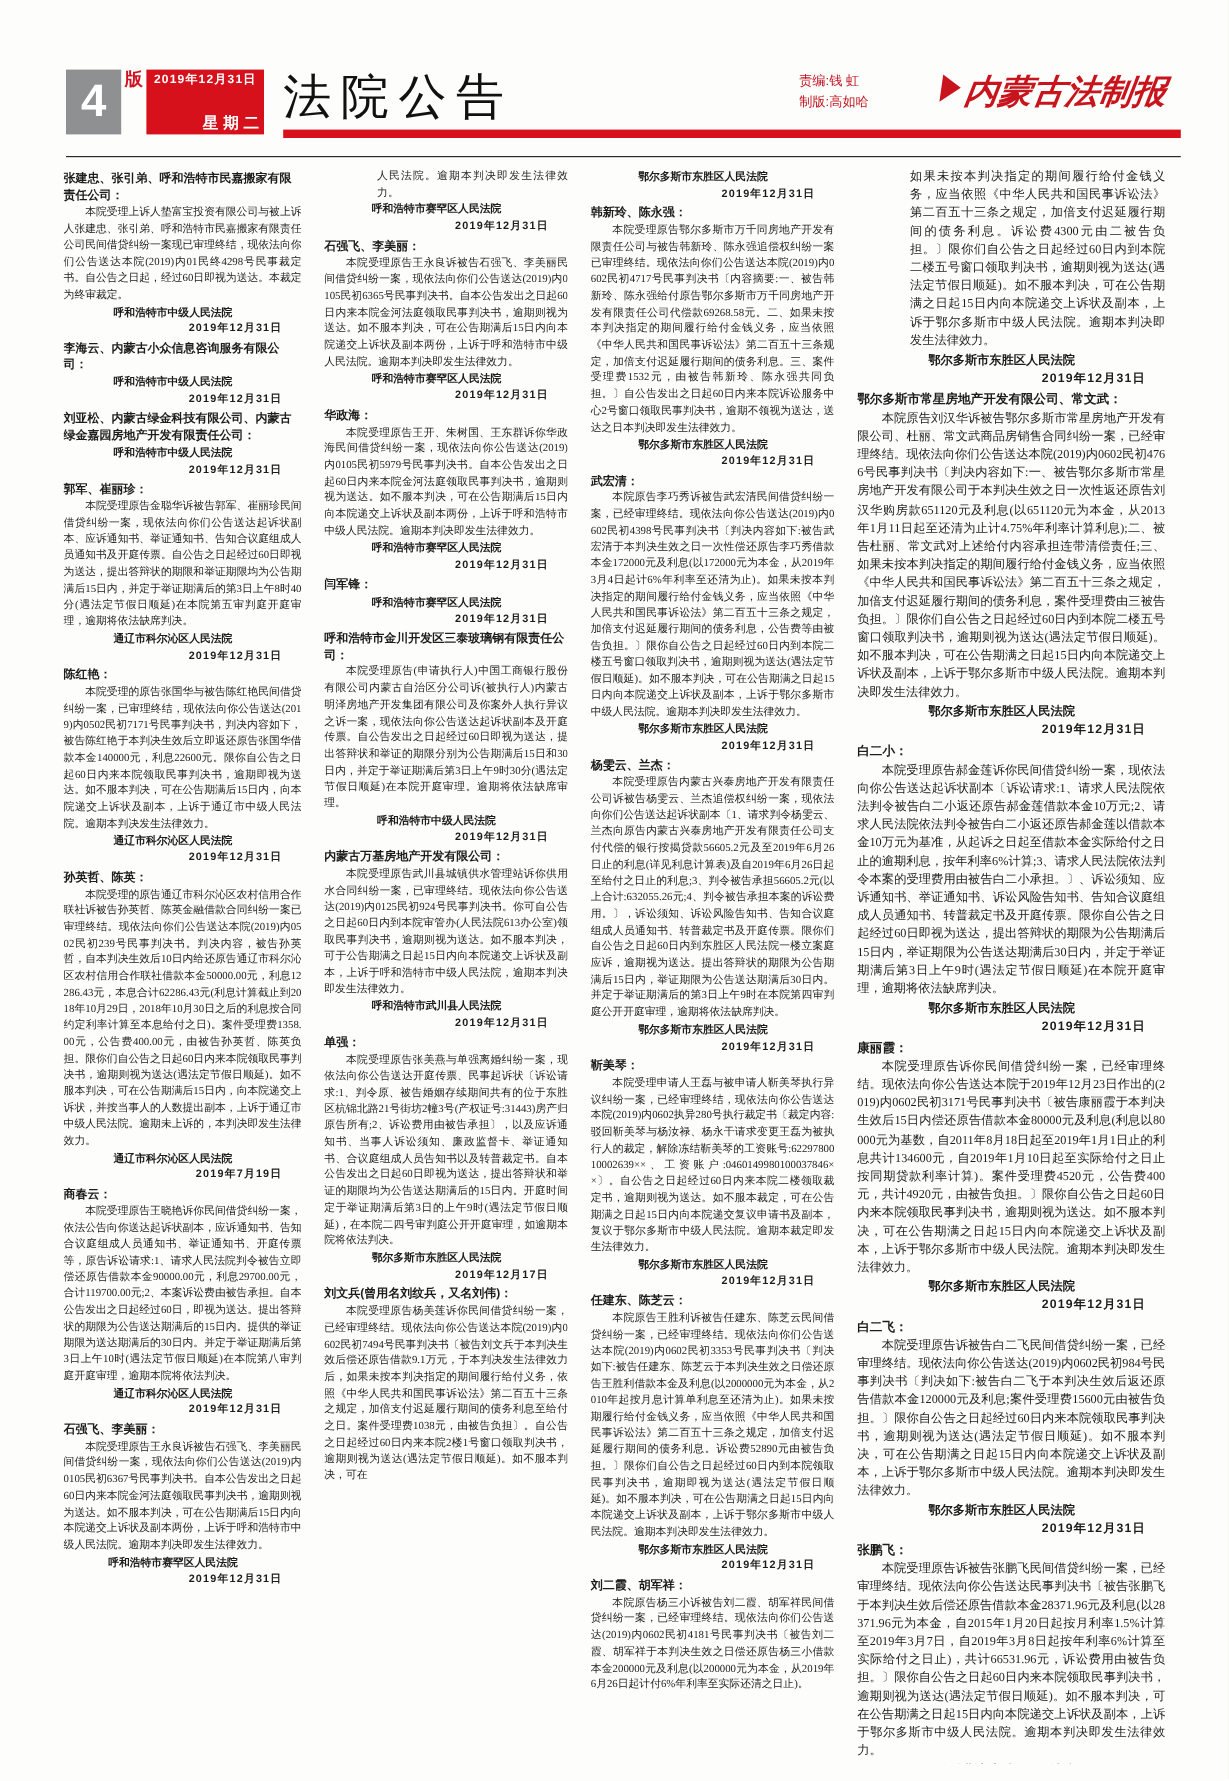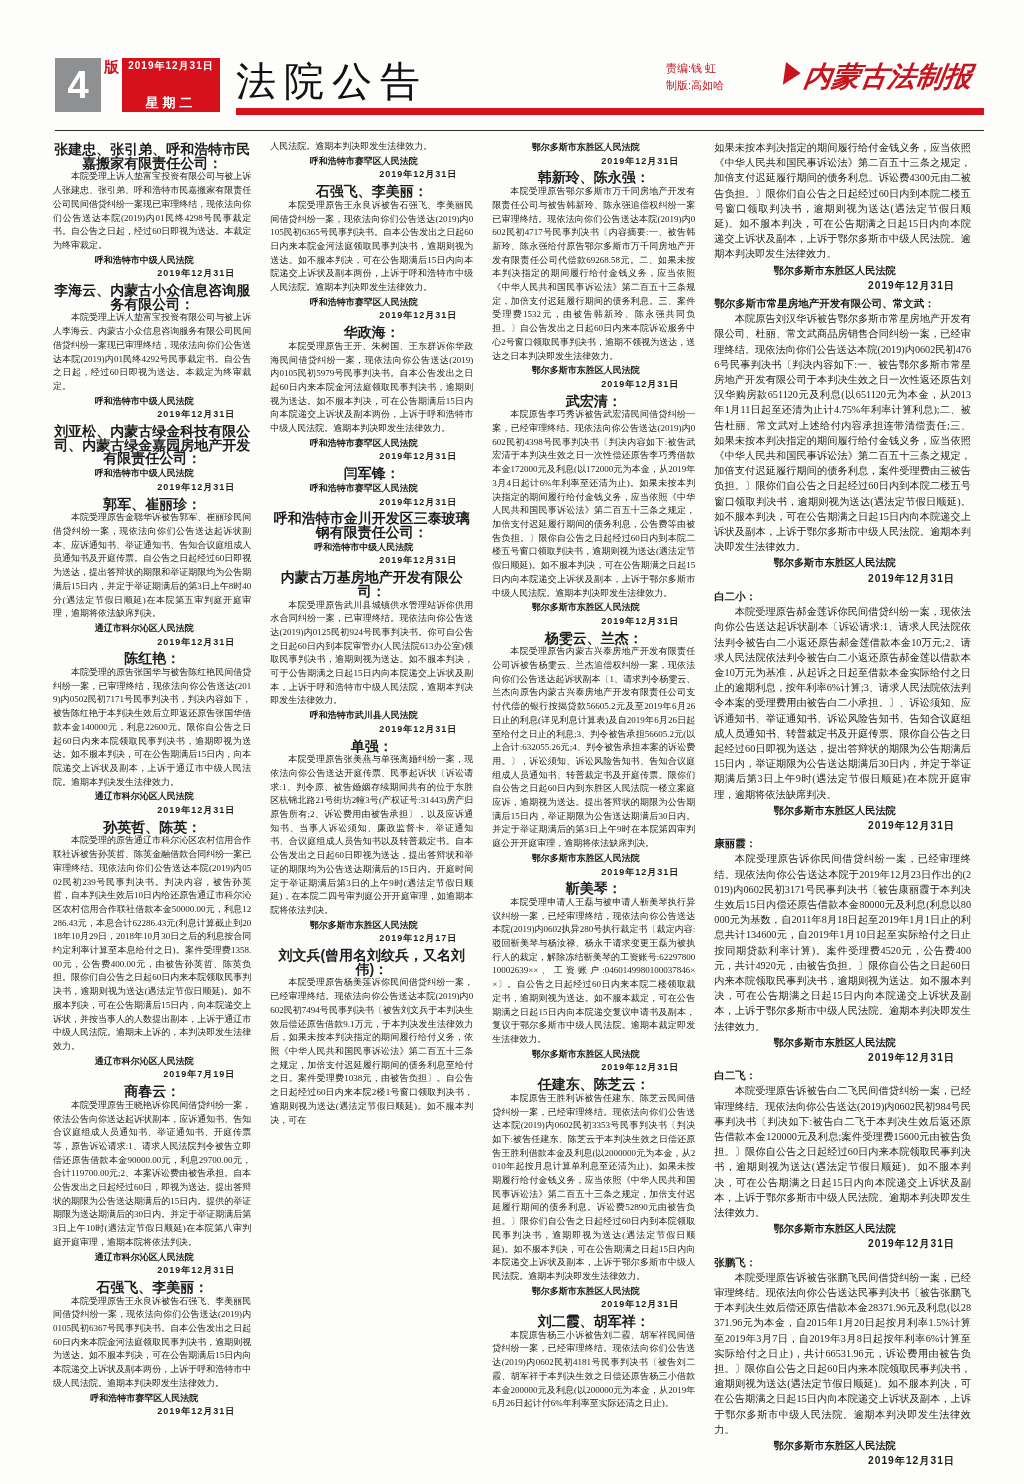--- a/index.html
+++ b/index.html
@@ -8,45 +8,45 @@
   
   .masthead{position:absolute;left:55px;top:58px;right:40px;height:68px;}
   .mh-row{display:flex;align-items:flex-start;}
   .pageno-box{width:46px;height:54px;background:#8f9091;color:#fff;font-family:"Liberation Sans",sans-serif;
               font-weight:bold;font-size:38px;line-height:54px;text-align:center;flex:0 0 auto;}
   .ban-label{color:#cf1322;font-family:"Liberation Sans",sans-serif;font-weight:bold;font-size:15px;
              margin:0 3px 0 3px;line-height:18px;flex:0 0 auto;}
   .date-box{width:98px;height:54px;background:#d6111c;color:#fff;font-family:"Liberation Sans",sans-serif;
             font-weight:bold;text-align:center;flex:0 0 auto;display:flex;flex-direction:column;justify-content:center;}
   .date-box .d1{font-size:10px;letter-spacing:1px;}
-  .date-box .d2{font-size:13px;margin-top:21px;letter-spacing:4px;}
+  .date-box .d2{font-size:13px;margin-top:21px;letter-spacing:4px;text-align:right;}
   .title-wrap{margin-left:16px;flex:1 1 auto;position:relative;height:62px;}
   .section-title{font-family:"Liberation Sans","DejaVu Sans",sans-serif;font-weight:normal;font-size:40px;
                  letter-spacing:8px;color:#111;line-height:46px;}
   .red-bar{position:absolute;left:0;right:0;top:50px;height:7px;background:#d6111c;}
   .credits{position:absolute;right:260px;top:2px;color:#c01622;font-family:Liberation Sans, sans-serif;
            font-size:11px;line-height:17px;white-space:nowrap;}
   .brand{position:absolute;right:12px;top:0;color:#c8141c;font-family:"Liberation Serif",serif;
          font-weight:bold;font-style:italic;font-size:28px;transform:skew(-8deg);white-space:nowrap;}
   .brand .flag{display:inline-block;width:0;height:0;border-left:16px solid #c8141c;border-top:9px solid transparent;
                border-bottom:14px solid transparent;transform:skew(8deg) rotate(8deg);margin-right:4px;}
   .header-rule{position:absolute;left:55px;right:40px;top:130px;border-top:1.5px solid #2a2a2a;}
   
   .body{position:absolute;left:53px;top:140px;width:918px;height:1330px;display:flex;gap:19px;overflow:hidden;}
   .col{overflow:hidden;height:100%;}
   .col0{width:207px;} .col1{width:212px;} .col2{width:212px;} .col3{width:268px;}
   .col0,.col1,.col2{font-size:9px;line-height:13.7px;}
   .col3{font-size:10.2px;line-height:15.2px;}
   .announcement{margin:0 0 2px 0;}
   .recipient{font-family:"Liberation Sans","DejaVu Sans",sans-serif;font-weight:bold;text-align:left;
              margin-top:3px;}
-  .col0 .recipient,.col1 .recipient,.col2 .recipient{font-size:14px;text-align:center;}
+  .col0 .recipient,.col1 .recipient,.col2 .recipient{font-size:10px;}
   .col3 .recipient{font-size:10.5px;}
   p.btxt{margin:0;text-align:justify;text-justify:inter-ideograph;text-indent:2em;word-break:break-all;}
-  p.btxt.cont{text-indent:0;}
+  p.btxt.cont{text-indent:0;margin-left:44px;}
   .court{font-family:"Liberation Sans","DejaVu Sans",sans-serif;font-weight:bold;text-align:center;
          padding-right:16px;margin-top:1px;}
   .cdate{font-family:"Liberation Sans","DejaVu Sans",sans-serif;font-weight:bold;text-align:right;
          padding-right:16px;letter-spacing:1px;}
 </style>
 </head>
 <body>
 
 <div class="page">
   <div class="masthead">
@@ -77,21 +77,20 @@
   <div class="body">
     <div class="col col0">
         <div class="announcement">
           <div class="recipient">张建忠、张引弟、呼和浩特市民嘉搬家有限责任公司：</div>
           <p class="btxt">本院受理上诉人垫富宝投资有限公司与被上诉人张建忠、张引弟、呼和浩特市民嘉搬家有限责任公司民间借贷纠纷一案现已审理终结，现依法向你们公告送达本院(2019)内01民终4298号民事裁定书。自公告之日起，经过60日即视为送达。本裁定为终审裁定。</p>
           <div class="court">呼和浩特市中级人民法院</div>
           <div class="cdate">2019年12月31日</div>
         </div>
         <div class="announcement">
           <div class="recipient">李海云、内蒙古小众信息咨询服务有限公司：</div>
-          <p class="btxt">本院受理上诉人垫富宝投资有限公司与被上诉人李海云、内蒙古小众信息咨询服务有限公司民间借贷纠纷一案现已审理终结，现依法向你们公告送达本院(2019)内01民终4292号民事裁定书。自公告之日起，经过60日即视为送达。本裁定为终审裁定。</p>
           <div class="court">呼和浩特市中级人民法院</div>
           <div class="cdate">2019年12月31日</div>
         </div>
         <div class="announcement">
           <div class="recipient">刘亚松、内蒙古绿金科技有限公司、内蒙古绿金嘉园房地产开发有限责任公司：</div>
           <div class="court">呼和浩特市中级人民法院</div>
           <div class="cdate">2019年12月31日</div>
         </div>
         <div class="announcement">
           <div class="recipient">郭军、崔丽珍：</div>
@@ -142,20 +141,21 @@
           <div class="court">呼和浩特市赛罕区人民法院</div>
           <div class="cdate">2019年12月31日</div>
         </div>
         <div class="announcement">
           <div class="recipient">闫军锋：</div>
           <div class="court">呼和浩特市赛罕区人民法院</div>
           <div class="cdate">2019年12月31日</div>
         </div>
         <div class="announcement">
           <div class="recipient">呼和浩特市金川开发区三泰玻璃钢有限责任公司：</div>
+          <p class="btxt">本院受理原告(申请执行人)中国工商银行股份有限公司内蒙古自治区分公司诉(被执行人)内蒙古明泽房地产开发集团有限公司及你案外人执行异议之诉一案，现依法向你公告送达起诉状副本及开庭传票。自公告发出之日起经过60日即视为送达，提出答辩状和举证的期限分别为公告期满后15日和30日内，并定于举证期满后第3日上午9时30分(遇法定节假日顺延)在本院开庭审理。逾期将依法缺席审理。</p>
           <div class="court">呼和浩特市中级人民法院</div>
           <div class="cdate">2019年12月31日</div>
         </div>
         <div class="announcement">
           <div class="recipient">内蒙古万基房地产开发有限公司：</div>
           <p class="btxt">本院受理原告武川县城镇供水管理站诉你供用水合同纠纷一案，已审理终结。现依法向你公告送达(2019)内0125民初924号民事判决书。你可自公告之日起60日内到本院审管办(人民法院613办公室)领取民事判决书，逾期则视为送达。如不服本判决，可于公告期满之日起15日内向本院递交上诉状及副本，上诉于呼和浩特市中级人民法院，逾期本判决即发生法律效力。</p>
           <div class="court">呼和浩特市武川县人民法院</div>
           <div class="cdate">2019年12月31日</div>
         </div>
         <div class="announcement">

